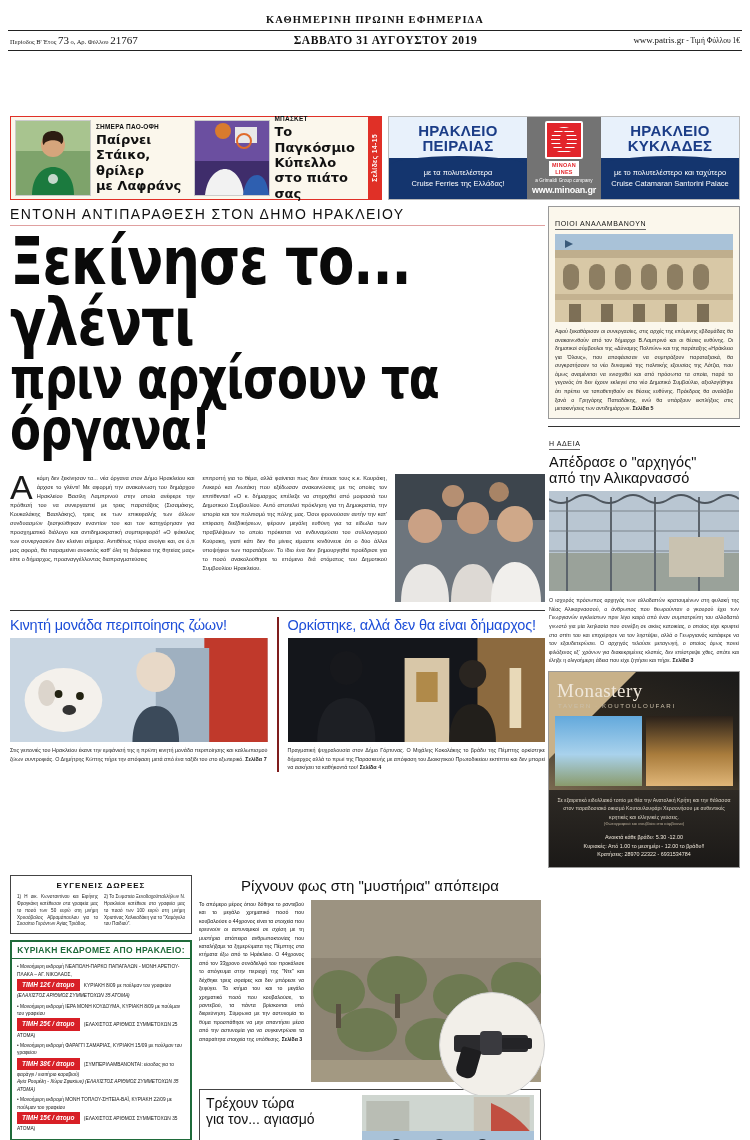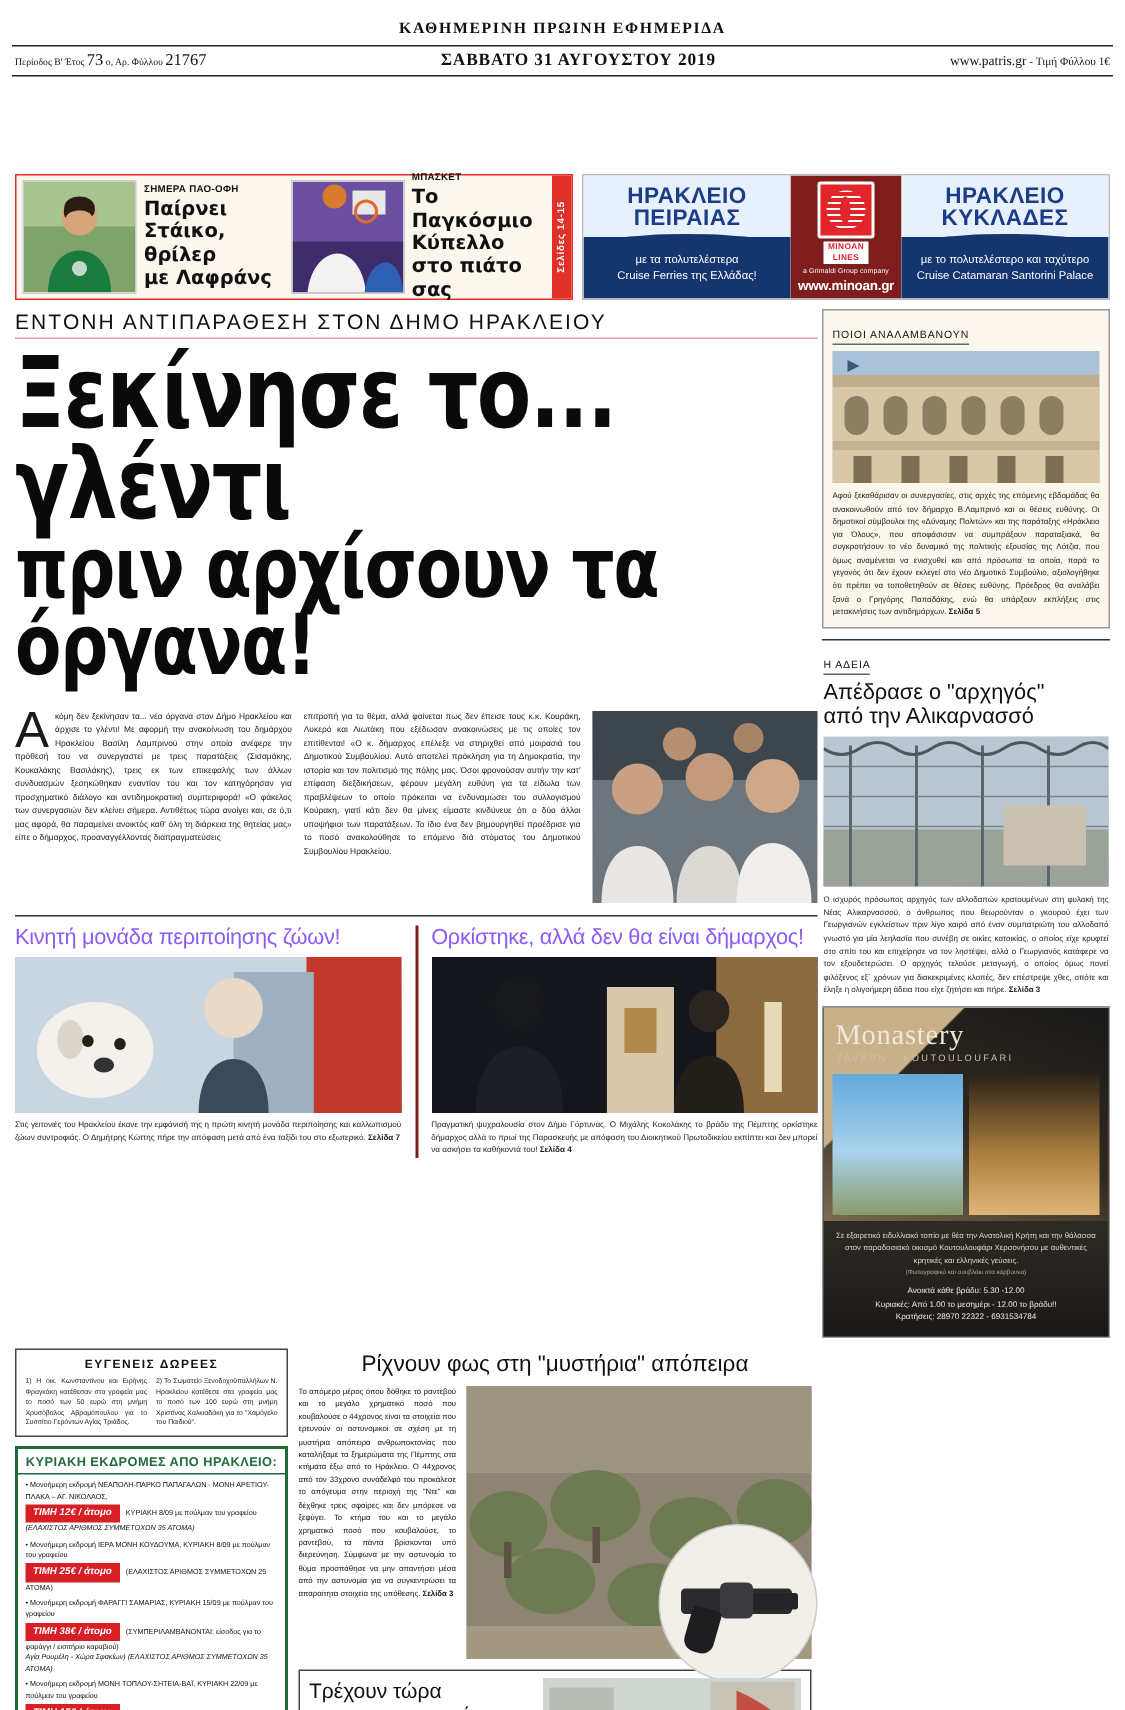--- a/index.html
+++ b/index.html
@@ -50,21 +50,21 @@
   .sp-pages span{writing-mode:vertical-rl;transform:rotate(180deg);letter-spacing:.5px;white-space:nowrap;}
 
   .promo-minoan{flex:1;border:1px solid #bbb;display:flex;height:84px;box-sizing:border-box;overflow:hidden;}
   .mn-side{flex:1;background:#e8f1fb;position:relative;display:flex;flex-direction:column;}
   .mn-top{flex:0 0 50%;display:flex;align-items:center;justify-content:center;}
   .mn-title{font-size:15px;font-weight:bold;color:#1b3d87;text-align:center;line-height:1.0;letter-spacing:.3px;}
   .mn-bot{flex:1;background:#14356e;color:#fff;display:flex;align-items:center;justify-content:center;text-align:center;
      font-size:7.5px;line-height:1.35;padding:0 3px;}
   .mn-wave{position:absolute;left:0;right:0;top:48%;height:10px;background:#14356e;
      border-radius:50% 50% 0 0 / 100% 100% 0 0;}
-  .mn-center{flex:0 0 74px;background:#7f1d1d;color:#fff;display:flex;flex-direction:column;
+  .mn-center{flex:0 0 74px;background:#737373;color:#fff;display:flex;flex-direction:column;
      align-items:center;justify-content:center;gap:2px;padding:0;}
   .mn-logo{width:34px;height:34px;background:#e2252b;border:2px solid #fff;border-radius:2px;
      display:flex;align-items:center;justify-content:center;}
   .mn-logo .globe{width:26px;height:26px;border-radius:50%;background:
      repeating-linear-gradient(#fff 0 1px,#e2252b 1px 4px);position:relative;}
   .mn-logo .globe:after{content:"";position:absolute;left:9px;top:4px;width:7px;height:18px;background:#e2252b;
      border-radius:50%;}
   .mn-name{font-size:5.5px;font-weight:bold;background:#fff;color:#e2252b;padding:1px 3px;letter-spacing:.3px;text-align:center;line-height:1.1;}
   .mn-grim{font-size:4.6px;letter-spacing:.1px;}
   .mn-url{font-size:9px;font-weight:bold;letter-spacing:-.2px;}
@@ -95,21 +95,21 @@
   .ph-dog{background:linear-gradient(120deg,#dce6ef 0%,#b9c6d4 35%,#e8e2dc 70%,#c0392b 100%);}
   .ph-church{background:linear-gradient(150deg,#14161b 0%,#2e2a26 45%,#8c6a3f 100%);}
   .ph-olive{background:linear-gradient(165deg,#8a8070 0%,#6f7a58 45%,#9a9383 100%);}
   .ph-crowd{background:linear-gradient(175deg,#a8c2d8 0%,#cfd5cf 30%,#8e9aa4 60%,#6b7580 100%);}
   .ph-bldg{background:linear-gradient(165deg,#9fb7cf 0%,#d7cbb4 35%,#c4b296 100%);}
 
   .sec-sep{border-top:1.4px solid #333;margin:8px 0 0 0;}
 
   .two-cols{display:flex;gap:9px;margin-top:6px;}
   .tc{flex:1;min-width:0;}
-  .tc-head{font-size:14.5px;font-weight:normal;color:#8b5cf6;margin-bottom:5px;
+  .tc-head{font-size:14.5px;font-weight:normal;color:#1d4ed8;margin-bottom:5px;
      font-family:"Liberation Sans",sans-serif;letter-spacing:-.2px;}
   .tc-cap{font-size:5.4px;line-height:1.6;text-align:justify;margin-top:4px;color:#1b1b1b;}
   .pg{font-weight:bold;white-space:nowrap;}
   .vdiv{border-left:2px solid #7f1d1d;}
 
   
   .rbox{border:1px solid #999;background:#fbf7ec;padding:5px 6px;box-sizing:border-box;}
   .r-kicker{font-size:7px;letter-spacing:.6px;border-bottom:1px solid #666;
      padding-bottom:2px;margin-bottom:4px;display:inline-block;}
   .r-head{font-size:14.5px;line-height:1.12;color:#111;margin-bottom:5px;}
@@ -148,21 +148,21 @@
   .gun-grip{position:absolute;left:18px;top:55px;width:20px;height:30px;background:#1e1e20;
      border-radius:3px 3px 8px 8px;transform:rotate(16deg);}
   .gun-barrel{position:absolute;left:62px;top:45px;width:30px;height:11px;background:#242427;border-radius:2px;}
 
   .runbox{border:1px solid #444;margin-top:7px;display:flex;gap:6px;padding:5px 6px;box-sizing:border-box;}
   .run-l{flex:0 0 150px;}
   .run-h{font-size:14px;line-height:1.18;margin-bottom:4px;}
   .run-r{flex:1;}
 
   .mon{border:1px solid #999;background:#111;color:#eee;margin-top:6px;position:relative;overflow:hidden;}
-  .mon-top{height:142px;position:relative;}
+  .mon-top{height:118px;position:relative;}
   .mon-title{position:absolute;left:8px;top:8px;font-size:19px;letter-spacing:.5px;color:#efe7da;
      font-family:"Liberation Serif","DejaVu Serif",serif;}
   .mon-sub{position:absolute;left:9px;top:30px;font-size:6.2px;letter-spacing:1.6px;color:#cbbfa9;}
   .mon-photos{position:absolute;left:6px;top:44px;right:6px;bottom:4px;display:flex;gap:4px;}
   .mon-txt{padding:6px 8px 8px 8px;text-align:center;font-size:5.2px;line-height:1.62;color:#ded6c8;
      background:linear-gradient(180deg,#2e2a25 0%,#1b1917 100%);}
   .mon-txt .tiny{font-size:4.2px;color:#b6aa96;}
   .mon-hours{margin-top:5px;font-size:5.4px;line-height:1.6;color:#efe7da;}
   .mon-corner{position:absolute;left:0;top:0;width:100%;height:100%;
     background:linear-gradient(135deg,#c8b189 0%,#c8b189 28%,transparent 28.5%),

